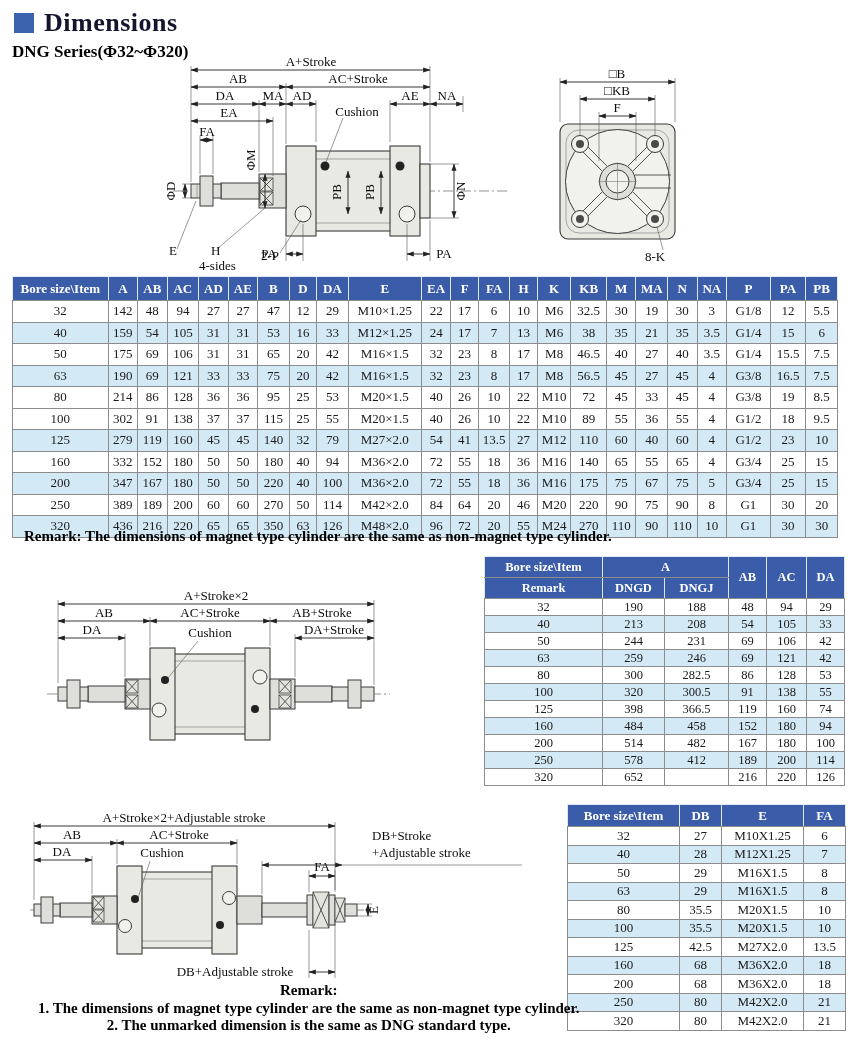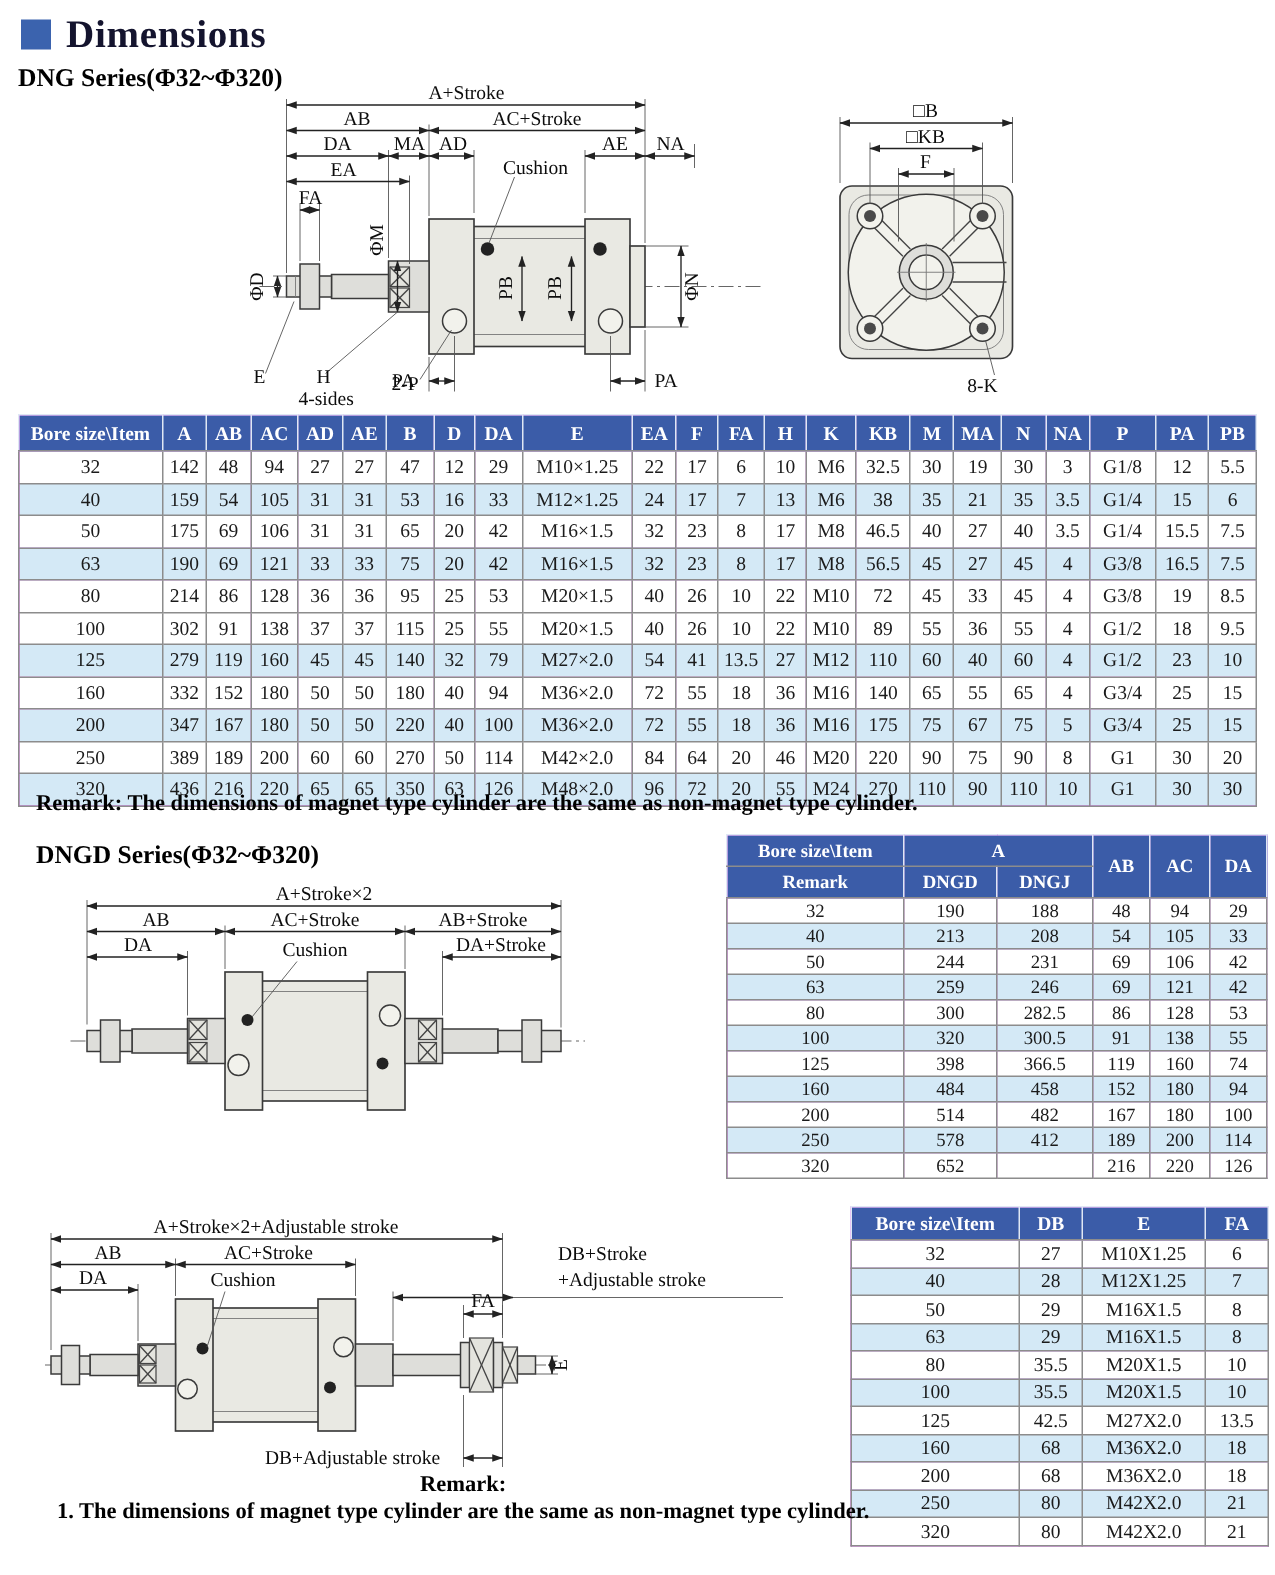--- a/index.html
+++ b/index.html
@@ -552,21 +552,20 @@
           <td>10</td>
           <td>G1</td>
           <td>30</td>
           <td>30</td>
         </tr>
       </tbody>
   </table>
 
   <div class="abs remark" style="left:24px;top:528px;">Remark: The dimensions of magnet type cylinder are the same as non-magnet type cylinder.</div>
 
-  <div class="abs sec-heading" style="left:24px;top:560px;">DNGD Series(Φ32~Φ320)</div>
 
   <svg class="abs" style="left:22px;top:588px;" width="440" height="190" viewBox="0 0 440 190">
     <defs>
       <marker id="arC" viewBox="0 0 10 10" refX="9.5" refY="5" markerWidth="8" markerHeight="8" orient="auto-start-reverse">
         <path d="M0 1.5 L10 5 L0 8.5 z" fill="#222"></path>
       </marker>
     </defs>
     <g>
       <line class="cl" x1="25" y1="106" x2="368" y2="106"></line>
       <rect class="body" x="148" y="66" width="80" height="80"></rect>
@@ -899,15 +898,16 @@
           <td>80</td>
           <td>M42X2.0</td>
           <td>21</td>
         </tr>
       </tbody>
   </table>
 
   <div class="abs remark" style="left:38px;top:982px;">
     <div>Remark:</div>
     <div>1. The dimensions of magnet type cylinder are the same as non-magnet type cylinder.</div>
+    <div>2. The unmarked dimension is the same as DNG standard type.</div>
   </div>
 
 </div>
 
 </body></html>

